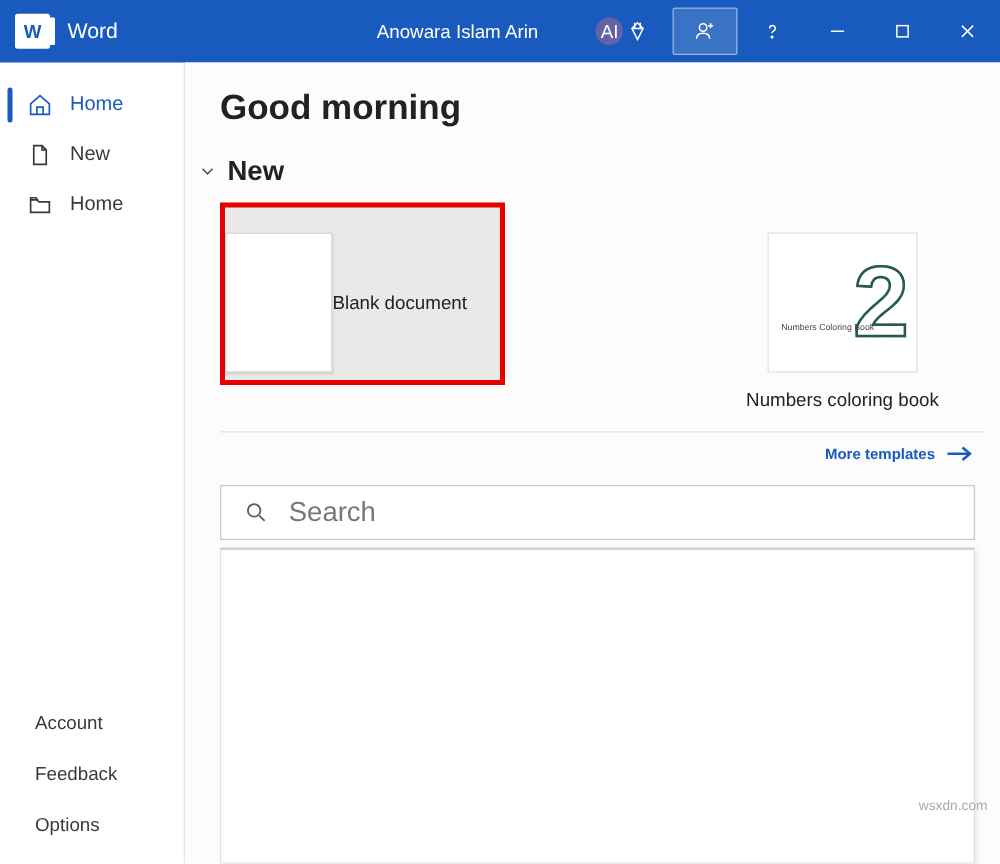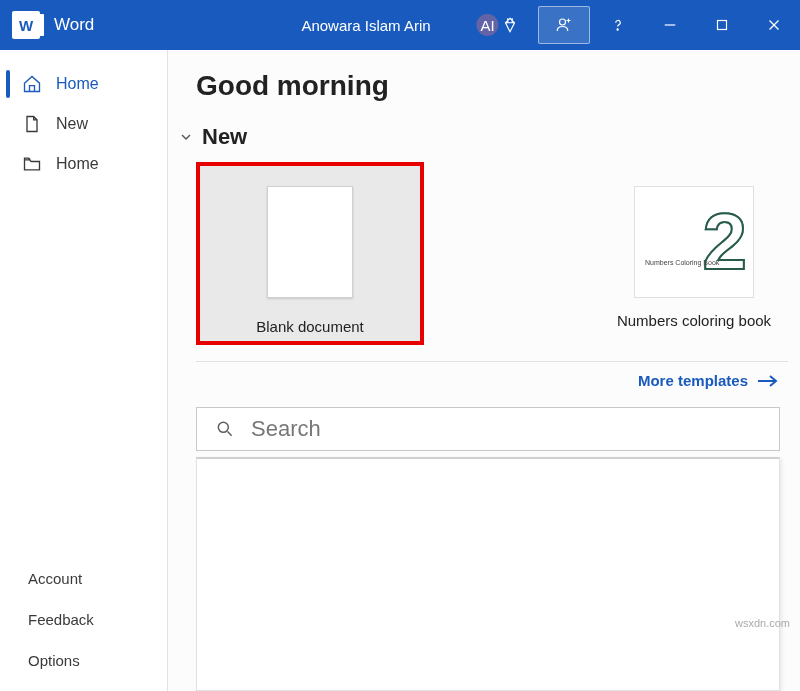--- a/index.html
+++ b/index.html
@@ -15,62 +15,62 @@
   .user-badge { width: 22px; height: 22px; border-radius: 50%; background: #6264a7; color: #fff; font-size: 15px; display: flex; align-items: center; justify-content: center; margin-left: 36px; }
   .title-actions { margin-left: auto; display: flex; align-items: center; height: 100%; }
   .title-btn { width: 52px; height: 50px; display: flex; align-items: center; justify-content: center; color: #fff; cursor: pointer; }
   .title-btn svg { width: 18px; height: 18px; stroke: #fff; fill: none; stroke-width: 1.6; }
   .title-btn.sel { background: rgba(255,255,255,0.15); border:1px solid rgba(255,255,255,0.5); border-radius:2px; height:38px; margin:6px 2px;}
 
   
   .body { flex: 1; display: flex; min-height: 0; }
 
   
-  .sidebar { width: 168px; background: #fff; border-right: 1px solid #e3e3e3; display: flex; flex-direction: column; padding-top: 14px; }
+  .sidebar { width: 148px; background: #fff; border-right: 1px solid #e3e3e3; display: flex; flex-direction: column; padding-top: 14px; }
   .nav-item { display: flex; align-items: center; gap: 14px; padding: 10px 18px 10px 22px; font-size: 16px; color: #3b3a39; cursor: pointer; position: relative; }
   .nav-item.active { color: #185abd; }
   .nav-item.active::before { content: ""; position: absolute; left: 6px; top: 6px; bottom: 6px; width: 4px; background: #185abd; border-radius: 2px; }
   .nav-item svg { width: 20px; height: 20px; stroke: currentColor; fill: none; stroke-width: 1.6; }
   .sidebar-bottom { margin-top: auto; padding-bottom: 10px; }
   .sidebar-bottom .nav-item { padding: 12px 18px 12px 28px; font-size: 15px; }
 
   
   .main { flex: 1; background: #fcfcfc; padding: 20px 12px 0 28px; overflow: hidden; position: relative; display:flex; flex-direction:column;}
   .greeting { font-size: 28px; font-weight: 700; color: #222; margin-bottom: 22px; }
   .section-header { display: flex; align-items: center; gap: 8px; font-size: 22px; font-weight: 700; color: #222; margin-bottom: 12px; margin-left:-18px;}
   .section-header svg { width: 16px; height: 16px; stroke: #555; fill: none; stroke-width: 2; }
 
   .templates { display: flex; gap: 190px; align-items: flex-start; }
-  .template-card { width: 228px; display: flex; flex-direction: column; align-items: center; }
+  .template-card { width: 228px; display: flex; align-items: center; }
   .template-card.highlight { border: 4px solid #e60000; background: #e9e9e9; padding-bottom:6px;}
   .template-card .thumb { width: 86px; height: 112px; background: #fff; border: 1px solid #d0d0d0; margin-top: 20px; box-shadow: 0 1px 2px rgba(0,0,0,0.15); }
   .template-card .label { font-size: 15px; color: #222; margin-top: 20px; text-align: center; }
 
   .template-card2 { width: 160px; display: flex; flex-direction: column; align-items: center; }
   .thumb2 { width: 120px; height: 112px; background: #fff; border: 1px solid #e0e0e0; margin-top: 24px; display:flex; align-items:center; justify-content:flex-end; padding:6px; position:relative;}
   .thumb2 .bignum { font-size: 80px; font-weight: 700; color:#fff; -webkit-text-stroke:2px #2a5a4a; line-height:0.9; background:repeating-linear-gradient(45deg,#2a8a6a,#2a8a6a 4px,#6ac 4px,#6ac 8px); -webkit-background-clip:text;}
   .thumb2 .small { position:absolute; left:10px; bottom:30px; font-size:7px; color:#444; line-height:1.1;}
   .template-card2 .label { font-size: 15px; color: #222; margin-top: 14px; text-align: center; }
 
   .divider { height: 1px; background: #e1e1e1; margin: 16px 0 10px 0; }
-  .more-row { display: flex; justify-content: flex-end; align-items: center; gap: 8px; font-size: 15px; color: #185abd; font-weight: 600; cursor: pointer; padding-right: 8px; margin-bottom: 18px; }
+  .more-row { display: flex; justify-content: flex-end; align-items: center; gap: 8px; font-size: 12px; color: #185abd; font-weight: 600; cursor: pointer; padding-right: 8px; margin-bottom: 18px; }
   .more-row svg { width: 24px; height: 14px; stroke: #185abd; fill: none; stroke-width: 2; }
 
   .search-box { display: flex; align-items: center; border: 1px solid #c8c8c8; background: #fff; height: 44px; padding: 0 18px; gap: 16px; margin-right: 8px; }
   .search-box svg { width: 20px; height: 20px; stroke: #605e5c; fill: none; stroke-width: 1.8; }
   .search-box input { border: none; outline: none; font-size: 22px; flex: 1; color: #333; }
   .search-box input::placeholder { color: #777; }
 
   .tabs { display: flex; gap: 34px; margin-top: 26px; font-size: 17px; }
   .tab { color: #444; cursor: pointer; padding-bottom: 6px; }
   .tab.active { color: #111; font-weight: 600; border-bottom: 3px solid #185abd; }
 
   .recent-panel { flex:1; border: 1px solid #e1e1e1; border-top: 2px solid #d0d0d0; background: #fff; margin-top: 6px; margin-right: 8px; box-shadow: 2px 2px 4px rgba(0,0,0,0.08);}
 
-  .watermark { position: absolute; right: 10px; bottom: 62px; font-size: 11px; color: #aaa; }
+  .watermark { position: absolute; right: 10px; bottom: 40px; font-size: 11px; color: #aaa; }
 </style>
 </head>
 <body>
 
 <div class="window">
 
   <div class="titlebar">
     <div class="word-icon">W</div>
     <div class="app-title">Word</div>
     <div class="user-area">

